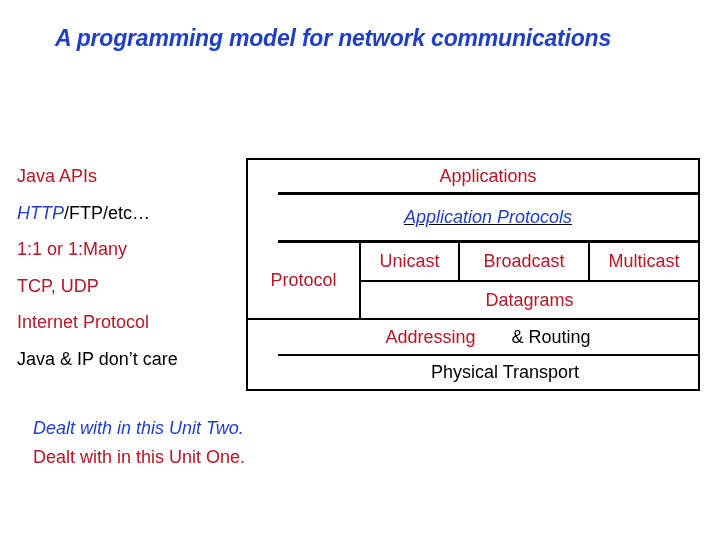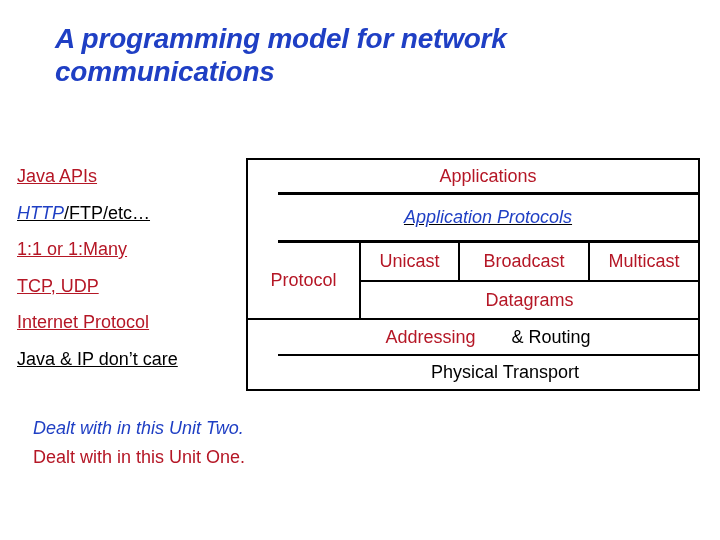--- a/index.html
+++ b/index.html
@@ -15,42 +15,41 @@
     font-family: "Liberation Sans", sans-serif;
     -webkit-font-smoothing: none;
   }
 
   
   #slide-title {
     position: absolute;
     left: 55px;
     top: 22px;
     width: 600px;
-    font-size: 28px;
+    font-size: 23px;
     font-weight: bold;
     font-style: italic;
     line-height: 33px;
     color: #1f3fc4;
     letter-spacing: -0.2px;
   }
 
   
   #left-labels {
     position: absolute;
     left: 17px;
     top: 158px;
     width: 226px;
   }
   .left-label {
     height: 36.5px;
     line-height: 36.5px;
     font-size: 18px;
     color: #b51726;
     white-space: nowrap;
-    text-decoration: underline;
   }
   .left-label.black { color: #000000; }
   .ital-blue {
     color: #1f3fc4;
     font-style: italic;
   }
   .plain-black { color: #000000; font-style: normal; }
 
   
   #stack-diagram {

